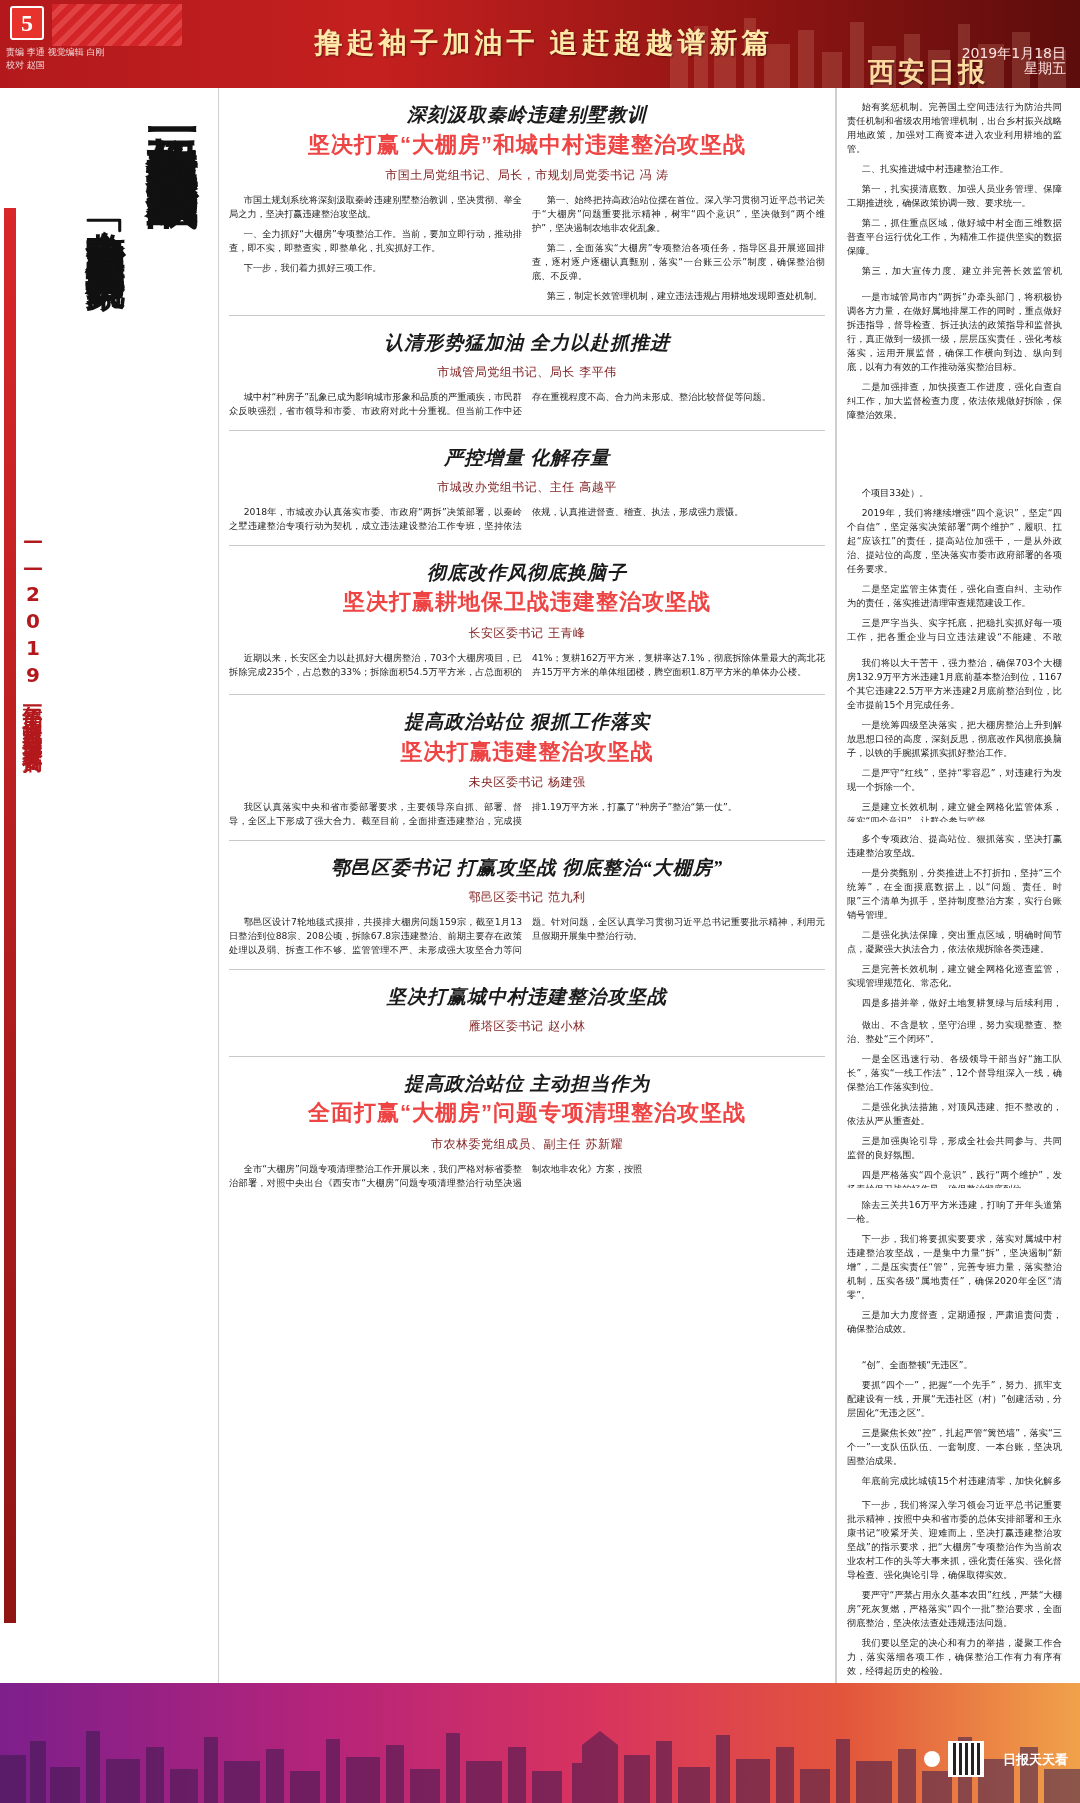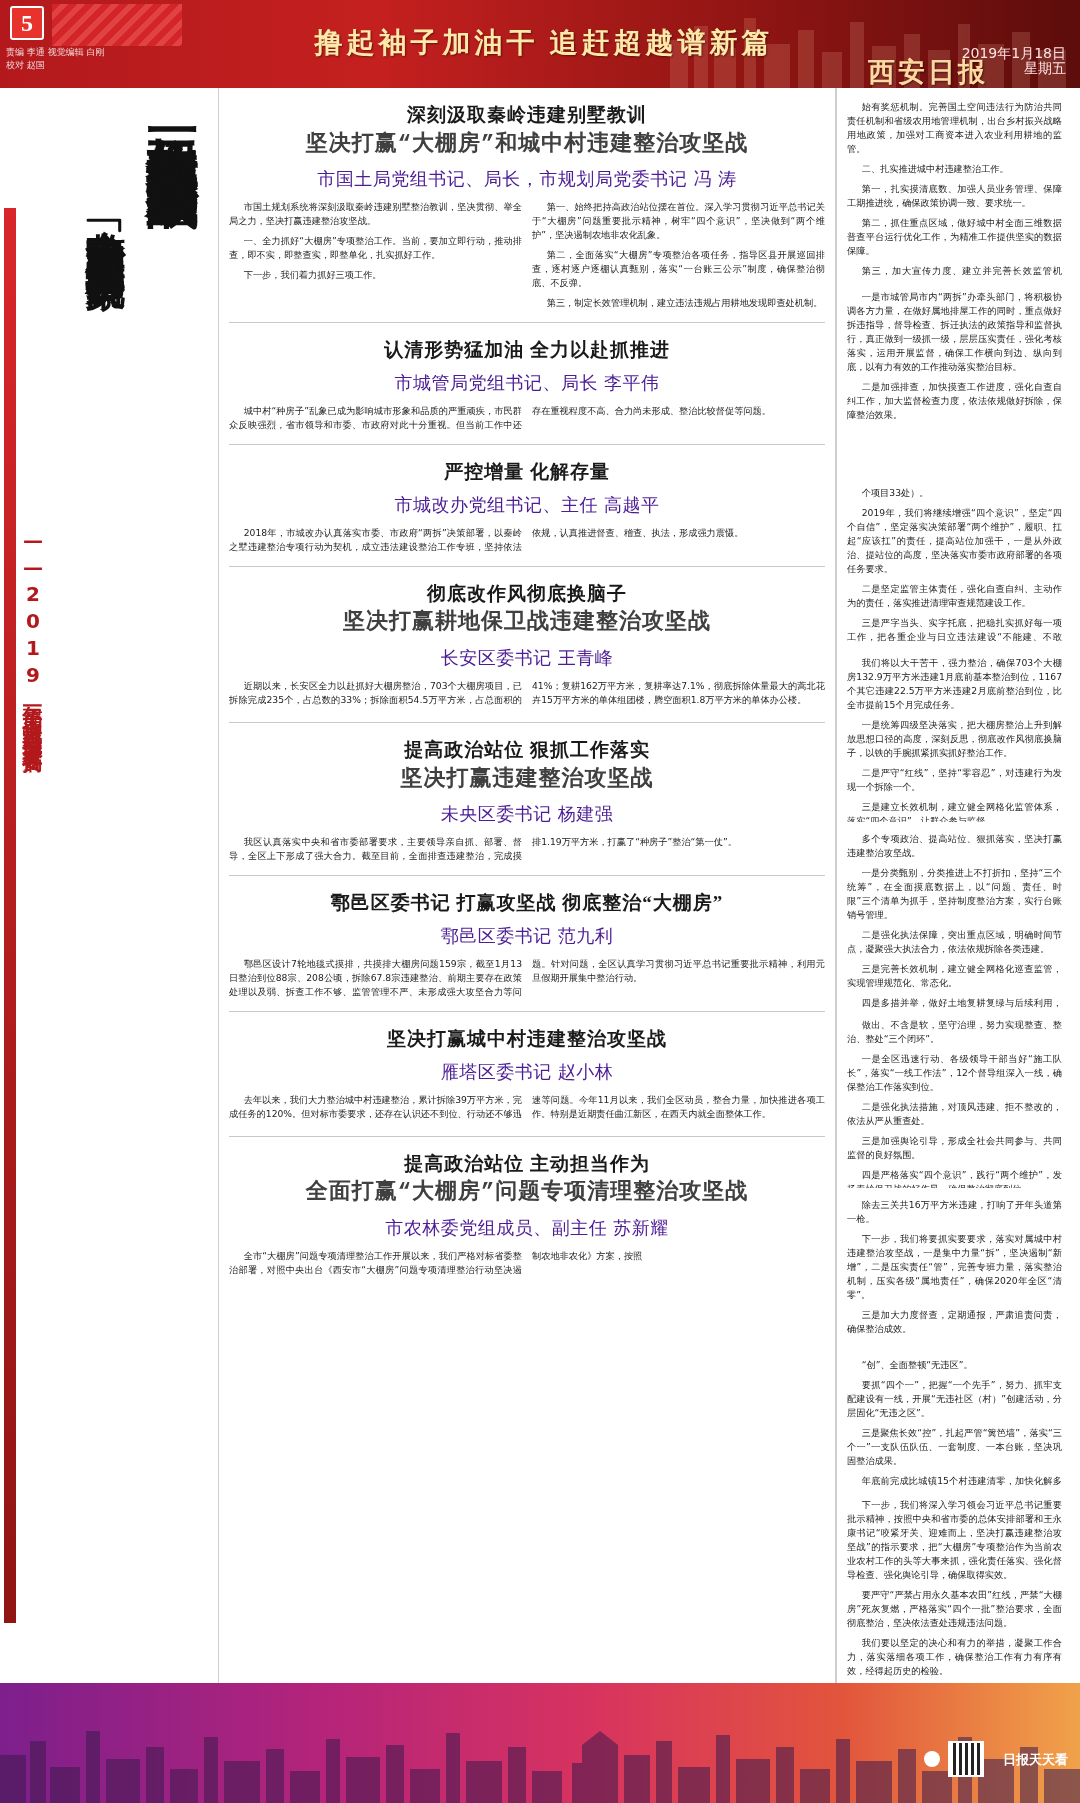--- a/index.html
+++ b/index.html
@@ -93,24 +93,24 @@
   }
   
   .cols {
     flex:1; display:flex; gap:0; padding:0 8px 0 0;
   }
   .col { flex:1; padding:0 10px; }
   .col.mid { border-right:1px solid #cfcfcf; border-left:1px solid #cfcfcf;}
   .article { padding:14px 0 12px 0; border-bottom:1px solid #c9c9c9; }
   .article:last-child { border-bottom:none; }
   .shoulder { text-align:center; font-size:19px; font-weight:bold; color:#1a1a1a;
-     font-family:"Liberation Serif", serif; line-height:1.35; letter-spacing:1px;}
-  .headline { text-align:center; font-size:22px; font-weight:bold; color:#404040;
-     font-family:Liberation Mono, monospace; line-height:1.35; letter-spacing:1px; margin-top:2px;}
-  .byline { text-align:center; font-size:18px; color:#4c1d95; margin:8px 0 9px 0; letter-spacing:.5px;}
+     font-family:"Liberation Serif", serif; line-height:1.35; letter-spacing:1px;font-style:italic;}
+  .headline { text-align:center; font-size:22px; font-weight:bold; color:#ef4444;
+     font-family:Liberation Sans, sans-serif; line-height:1.35; letter-spacing:1px; margin-top:2px;}
+  .byline { text-align:center; font-size:12px; color:#7f1d1d; margin:8px 0 9px 0; letter-spacing:.5px;}
   .body-text { font-size:9.2px; line-height:14px; color:#222; text-align:justify;
      column-count:2; column-gap:10px; }
   .body-text p { margin:0 0 6px 0; text-indent:1.6em; }
   .runon { font-size:9.2px; line-height:14px; color:#222; text-align:justify; }
   .runon p { margin:0 0 6px 0; text-indent:1.6em; }
   
   .rcol { width:236px; flex:0 0 236px; padding:12px 10px 0 10px; border-left:1px solid #cfcfcf;}
   .rchunk { margin-bottom:10px; }
   
   .footer {
@@ -230,23 +230,20 @@
         <div class="shoulder">鄠邑区委书记  打赢攻坚战  彻底整治“大棚房”</div>
         <div class="byline">鄠邑区委书记 范九利</div>
         <div class="body-text">
           <p>鄠邑区设计7轮地毯式摸排，共摸排大棚房问题159宗，截至1月13日整治到位88宗、208公顷，拆除67.8宗违建整治、前期主要存在政策处理以及弱、拆查工作不够、监管管理不严、未形成强大攻坚合力等问题。针对问题，全区认真学习贯彻习近平总书记重要批示精神，利用元旦假期开展集中整治行动。</p>
         </div>
       </div>
 
       <div class="article">
         <div class="shoulder">坚决打赢城中村违建整治攻坚战</div>
         <div class="byline">雁塔区委书记 赵小林</div>
-        <div class="body-text">
-          <p>去年以来，我们大力整治城中村违建整治，累计拆除39万平方米，完成任务的120%。但对标市委要求，还存在认识还不到位、行动还不够迅速等问题。今年11月以来，我们全区动员，整合力量，加快推进各项工作。特别是近期责任曲江新区，在西天内就全面整体工作。</p>
-        </div>
       </div>
 
       <div class="article">
         <div class="shoulder">提高政治站位  主动担当作为</div>
         <div class="headline">全面打赢“大棚房”问题专项清理整治攻坚战</div>
         <div class="byline">市农林委党组成员、副主任 苏新耀</div>
         <div class="body-text">
           <p>全市“大棚房”问题专项清理整治工作开展以来，我们严格对标省委整治部署，对照中央出台《西安市“大棚房”问题专项清理整治行动坚决遏制农地非农化》方案，按照</p>
         </div>
       </div>

